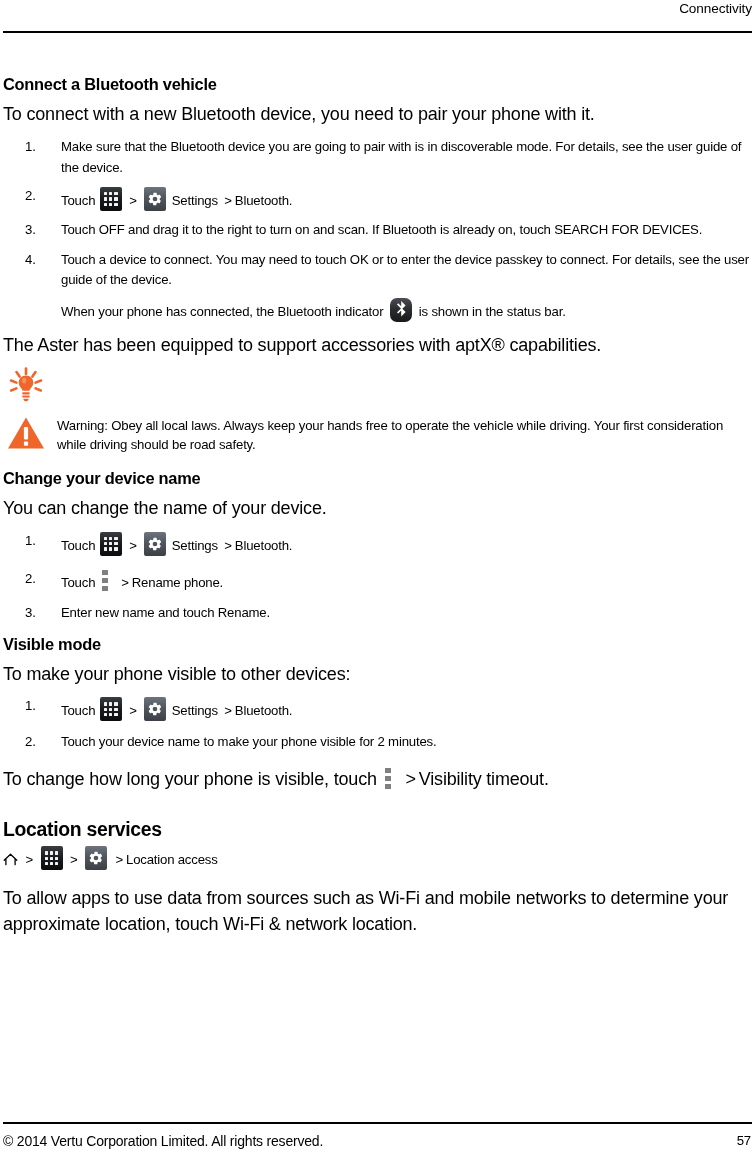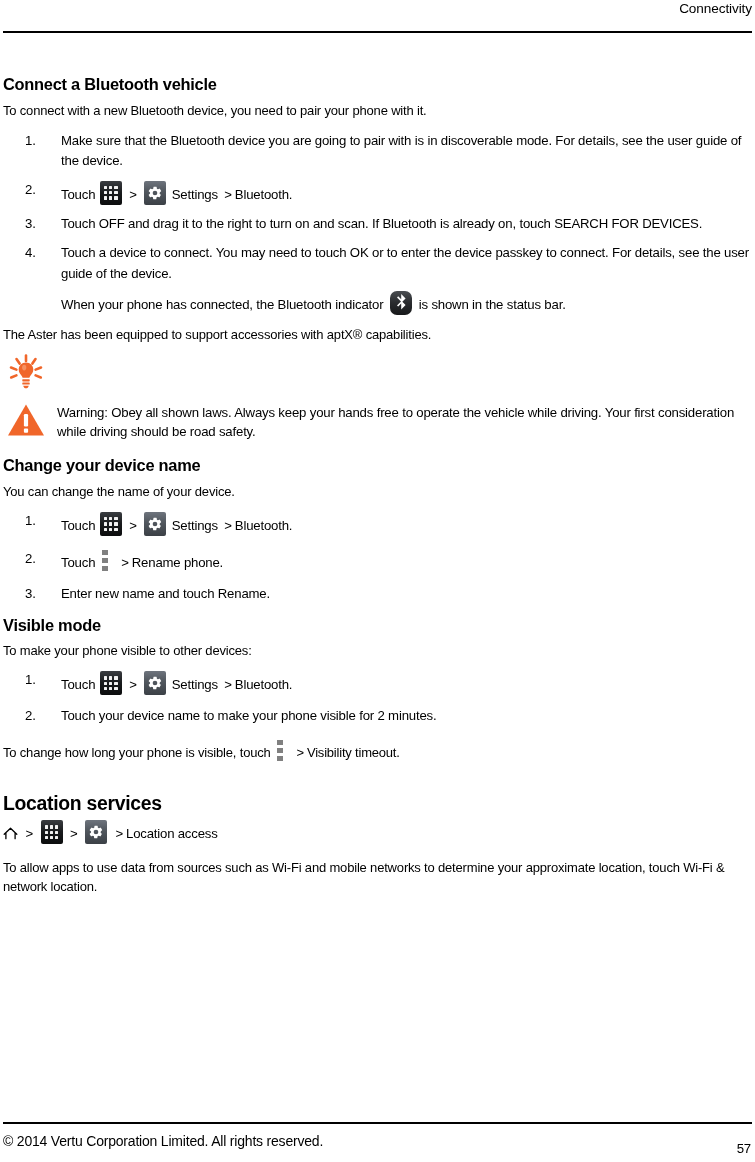--- a/index.html
+++ b/index.html
@@ -68,21 +68,21 @@
   h1.sect-big {
     font-size: 19.4px;
     font-weight: bold;
     margin: 0 0 6px 0;
     letter-spacing: -0.3px;
     line-height: 1.15;
   }
 
   p.body {
     margin: 0 0 11px 0;
-    font-size: 13px;
+    font-size: 18px;
     line-height: 1.30;
     letter-spacing: -0.18px;
   }
 
   
   ol.steps {
     list-style: none;
     margin: 0 0 6px 0;
     padding: 0;
   }
@@ -254,21 +254,21 @@
     position: absolute;
     left: 0;
     top: 0;
     font-size: 14px;
     letter-spacing: -0.2px;
     white-space: nowrap;
   }
   .footer-right {
     position: absolute;
     right: 1px;
-    top: 8px;
+    top: 0;
     font-size: 13.2px;
     letter-spacing: -0.2px;
   }
 
   .nowrap { white-space: nowrap; }
 </style>
 </head>
 <body>
 
 <div class="page">
@@ -361,21 +361,21 @@
     <div class="note" style="margin-bottom:15px;">
       <div class="note-ico" style="top:0px;">
         <div class="ic-warning">
           <svg width="38" height="36" viewBox="0 0 38 36">
             <path d="M19 2.5 37 33.5H1z" fill="#F0662A"></path>
             <rect x="16.9" y="12" width="4.2" height="12.5" rx="1.2" fill="#ffffff"></rect>
             <rect x="16.9" y="26.6" width="4.2" height="4.2" rx="1" fill="#ffffff"></rect>
           </svg>
         </div>
       </div>
-      <div class="note-txt" style="padding-top:2px;"><b>Warning:</b><span> Obey all shown laws. Always keep your hands free to operate the vehicle while driving. Your first consideration while driving should be road safety.</span></div>
+      <div class="note-txt" style="padding-top:2px;"><b>Warning:</b><span> Obey all local laws. Always keep your hands free to operate the vehicle while driving. Your first consideration while driving should be road safety.</span></div>
     </div>
 
     <h1 class="sect">Change your device name</h1>
     <p class="body">You can change the name of your device.</p>
 
     <ol class="steps" style="margin-bottom:12px;">
       <li style="margin-bottom:14px;">
         <span class="num">1.</span>
         <span>Touch</span>
         <span class="icon ic-appdrawer"><span class="grid">

